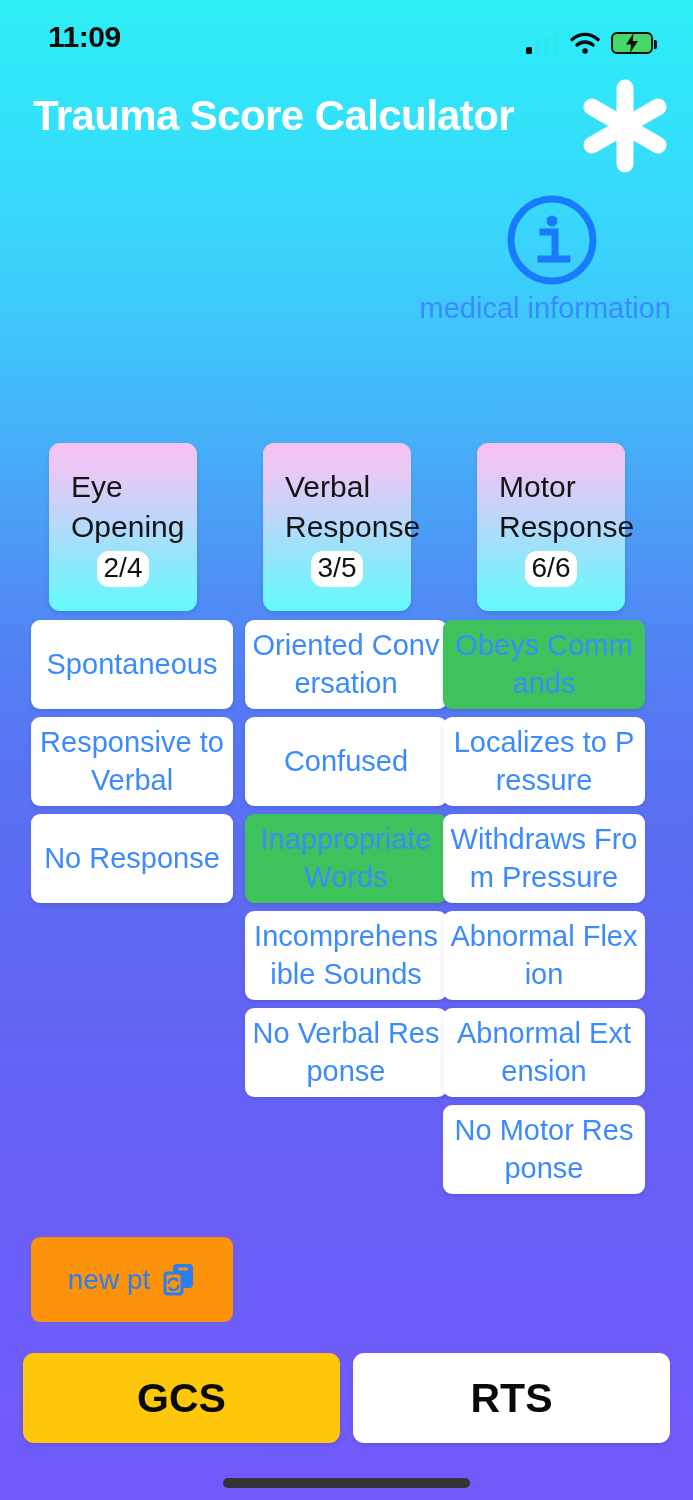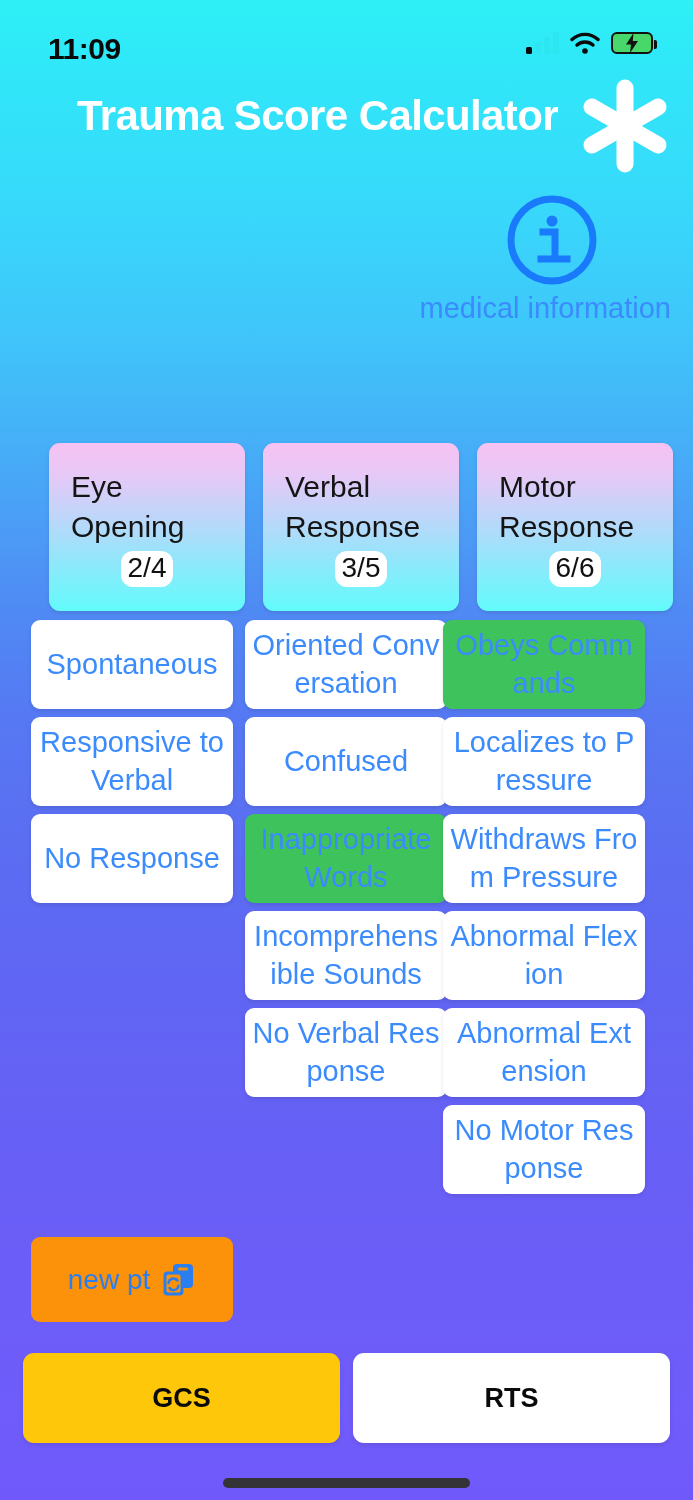--- a/index.html
+++ b/index.html
@@ -28,21 +28,21 @@
       #6f5cfa 94%,
       #7059fb 100%);
     overflow:hidden;
   }
 
   
   .statusbar {
     position:absolute; top:0; left:0; width:693px; height:72px;
   }
   .status-time {
-    position:absolute; left:48px; top:32px;
+    position:absolute; left:48px; top:20px;
     font-size:30px; font-weight:600; color:#0a0a0a;
     letter-spacing:-0.5px;
   }
   .status-right {
     position:absolute; right:40px; top:26px;
     display:flex; align-items:flex-end; gap:11px; height:28px;
   }
   .sig { display:flex; align-items:flex-end; gap:3px; height:22px; }
   .sig i { display:block; width:6px; border-radius:1.5px; background:#2ee6f0; }
   .sig i.on { background:#0b0b0b; }
@@ -62,21 +62,20 @@
   .bolt {
     position:absolute; left:50%; top:50%; transform:translate(-50%,-50%);
     width:16px; height:20px;
   }
 
   
   .apptitle {
     position:absolute; left:33px; top:92px;
     font-size:42px; font-weight:bold; color:#fff;
     letter-spacing:-0.6px;
-    margin-left:44px;
   }
   .logo { position:absolute; left:569px; top:78px; width:112px; height:96px; }
 
   
   .scorecard {
     position:absolute; left:12px; top:178px;
     width:669px; height:167px;
     background:#fff; border-radius:12px;
     box-shadow:0 2px 5px rgba(0,0,0,0.10);
   }
@@ -93,21 +92,21 @@
     width:98px; height:98px; cursor:pointer;
   }
   .med-info {
     position:absolute; right:22px; top:292px;
     font-size:29px; color:#3b8bfd;
   }
 
   
   .cats { position:absolute; left:0; top:443px; width:693px; height:168px; }
   .cat {
-    position:absolute; top:0; width:196px; height:168px;
+    position:absolute; top:0; width:148px; height:168px;
     border-radius:11px;
     background:linear-gradient(180deg,#f6c2f2 0%, #e8c8f6 18%, #bed6fa 44%, #8ee8fb 72%, #62fbfb 100%);
     box-shadow:0 2px 4px rgba(0,0,0,0.10);
     display:flex; flex-direction:column;
     align-items:center; justify-content:center;
   }
   .cat:nth-child(1){ left:49px; }
   .cat:nth-child(2){ left:263px; }
   .cat:nth-child(3){ left:477px; }
   .cat-name {
@@ -148,21 +147,21 @@
     font-size:28px; color:#2a7ef0; cursor:pointer;
   }
   .newpt-icon { width:36px; height:36px; }
 
   
   .tabs { position:absolute; left:0; top:1353px; width:693px; height:90px; }
   .tab {
     position:absolute; top:0; height:90px;
     border-radius:11px;
     display:flex; align-items:center; justify-content:center;
-    font-size:27px; font-weight:bold; color:#0a0a0a;
+    font-size:41px; font-weight:bold; color:#0a0a0a;
     box-shadow:0 2px 4px rgba(0,0,0,0.10);
     cursor:pointer;
   }
   .tab.t1 { left:23px; width:317px; background:#ffc709; }
   .tab.t2 { left:353px; width:317px; background:#fff; }
 
   .home-bar {
     position:absolute; left:223px; top:1478px;
     width:247px; height:10px; border-radius:5px; background:#333338;
   }

